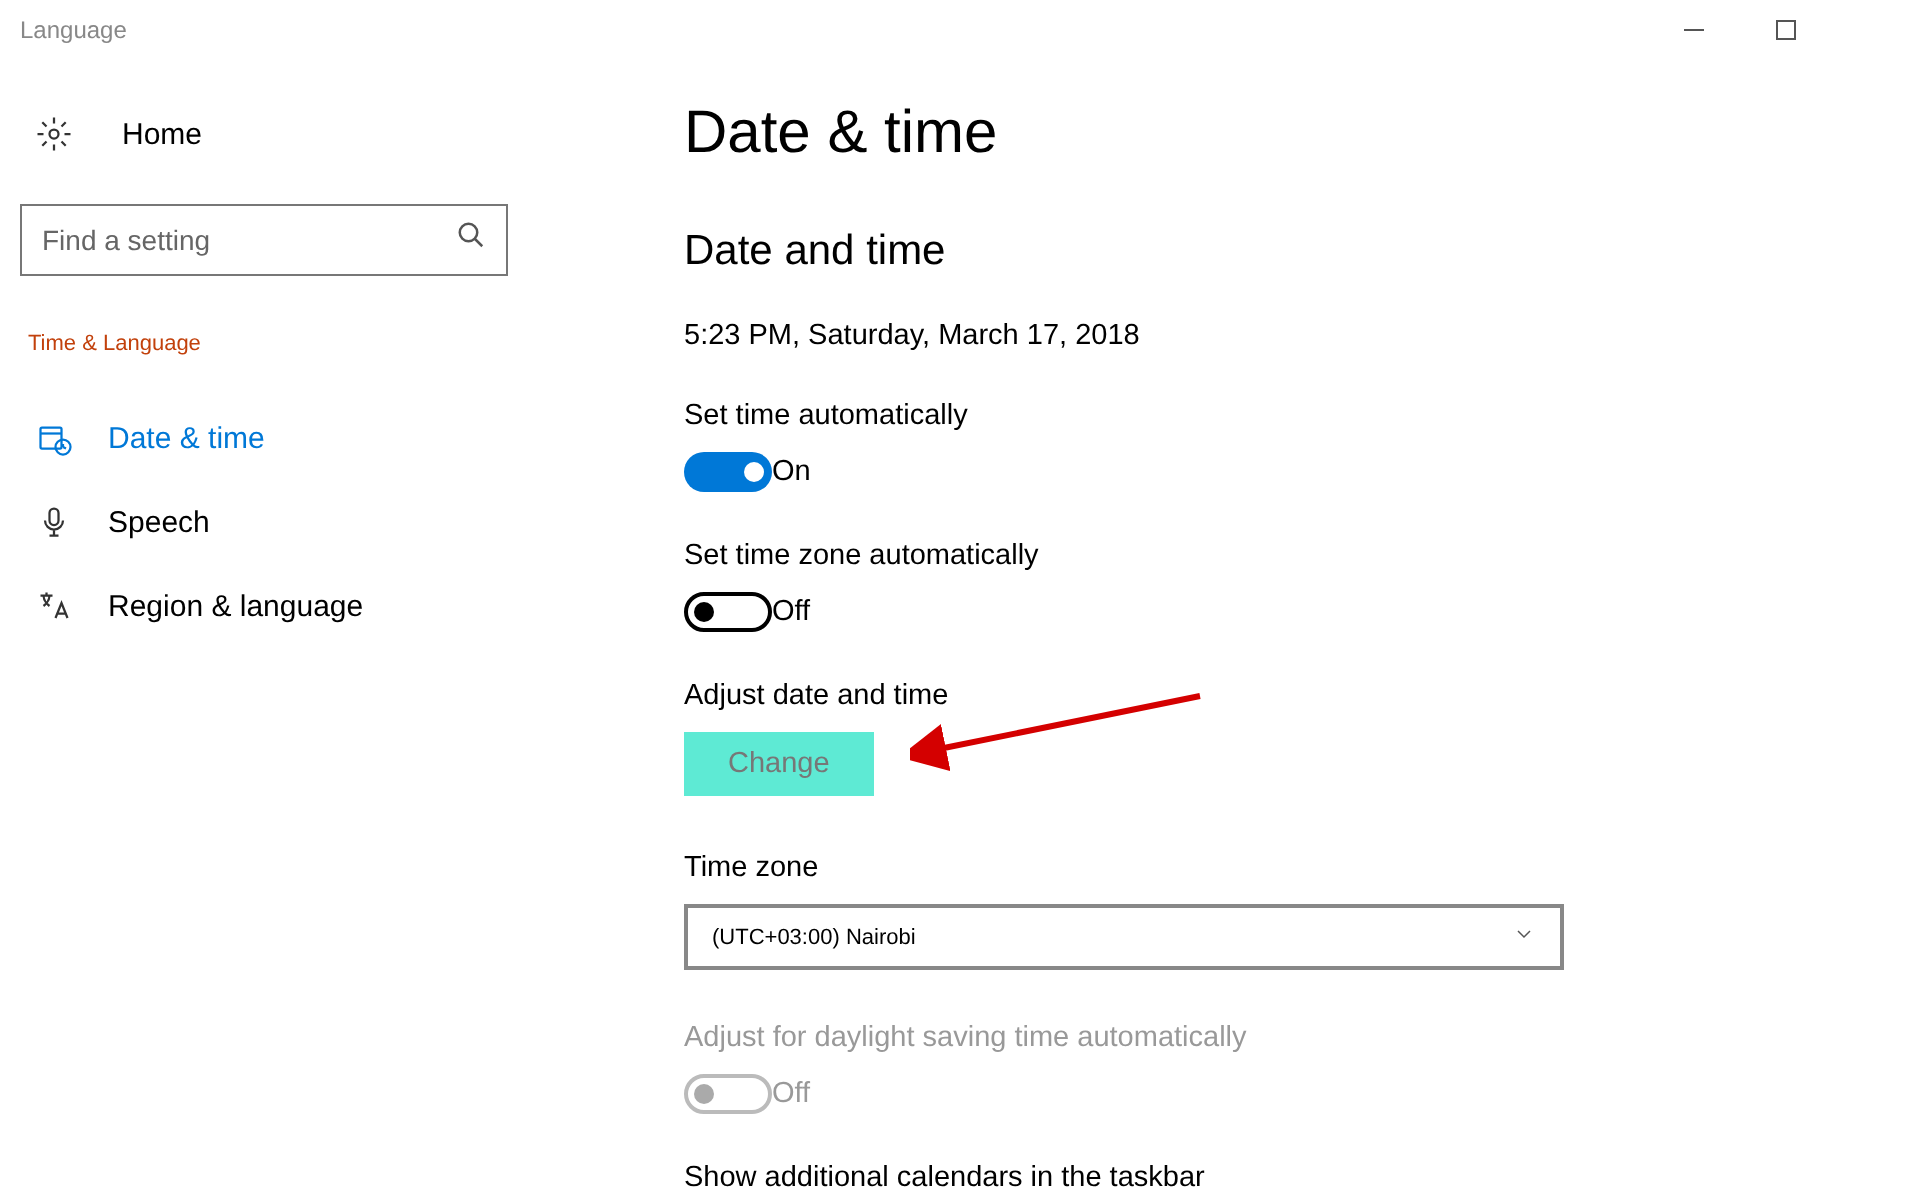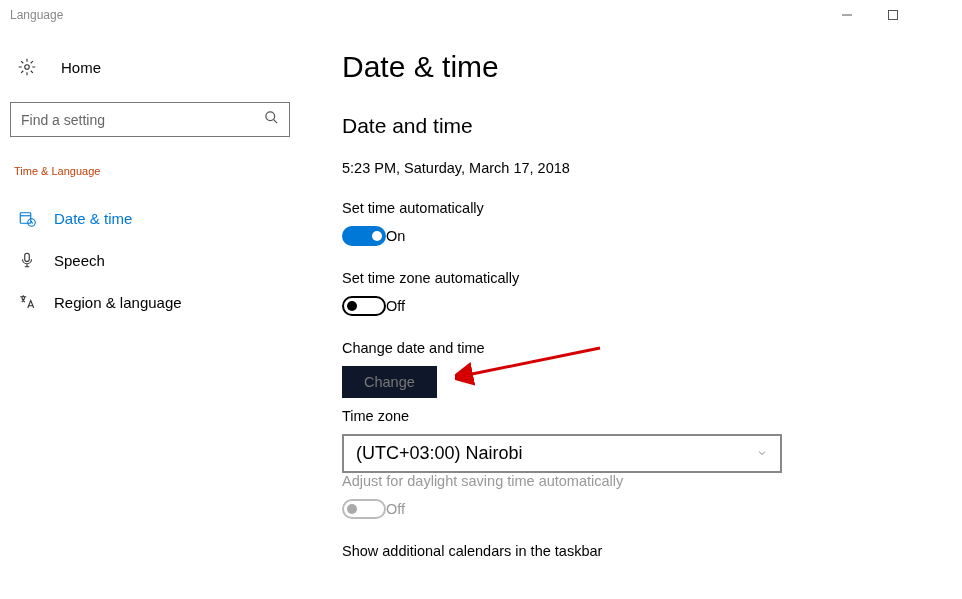--- a/index.html
+++ b/index.html
@@ -9,21 +9,21 @@
     .titlebar-title { font-size: 12px; color: #888; }
     .titlebar-controls { display: flex; }
     .titlebar-btn { width: 46px; height: 30px; display: flex; align-items: center; justify-content: center; font-size: 12px; color: #555; }
     
     .content { display: flex; height: calc(100% - 30px); }
     
     .sidebar { width: 310px; padding: 20px 10px 0 10px; }
     .home-row { display: flex; align-items: center; gap: 25px; padding: 8px 8px; margin-bottom: 18px; }
     .home-row span:last-child { font-size: 15px; }
     
-    .search-box { display: flex; align-items: center; justify-content: space-between; border: 1px solid #777; padding: 7px 10px; margin-bottom: 28px; width: 280px; }
+    .search-box { display: flex; align-items: center; justify-content: space-between; border: 1px solid #777; padding: 7px 10px; margin-bottom: 28px; width: 244px; }
     .search-box input { border: none; outline: none; font-size: 14px; width: 240px; color: #333; }
     .search-box input::placeholder { color: #666; }
     
     .section-header { font-size: 11px; color: #c2410c; margin-bottom: 20px; padding-left: 4px; }
     
     .nav-item { display: flex; align-items: center; gap: 18px; padding: 12px 8px; font-size: 15px; color: #000; }
     .nav-item.active { color: #0078d7; }
     .nav-icon { width: 18px; display: inline-flex; align-items: center; justify-content: center; }
     
     .main { flex: 1; padding: 20px 20px 0 32px; }
@@ -39,23 +39,23 @@
     .toggle-state.disabled { color: #999; }
     
     .toggle { width: 44px; height: 20px; border-radius: 10px; position: relative; cursor: pointer; }
     .toggle.on { background: #0078d7; }
     .toggle.on .knob { position: absolute; right: 4px; top: 5px; width: 10px; height: 10px; border-radius: 50%; background: #fff; }
     .toggle.off { background: #fff; border: 2px solid #000; }
     .toggle.off .knob { position: absolute; left: 3px; top: 3px; width: 10px; height: 10px; border-radius: 50%; background: #000; }
     .toggle.disabled { background: #fff; border: 2px solid #bbb; cursor: default; }
     .toggle.disabled .knob { position: absolute; left: 3px; top: 3px; width: 10px; height: 10px; border-radius: 50%; background: #aaa; }
     
-    .change-btn { background: #0f172a; border: none; padding: 8px 22px; font-size: 14.5px; color: #777; margin-bottom: 10px; cursor: default; }
+    .change-btn { background: #5eead4; border: none; padding: 8px 22px; font-size: 14.5px; color: #777; margin-bottom: 28px; cursor: default; }
     
-    .dropdown { display: flex; align-items: center; justify-content: space-between; border: 2px solid #888; padding: 7px 12px; width: 440px; font-size: 18px; }
+    .dropdown { display: flex; align-items: center; justify-content: space-between; border: 2px solid #888; padding: 7px 12px; width: 440px; font-size: 11px; margin-bottom: 26px; }
     
     .arrow-annotation { position: absolute; left: 455px; top: 340px; pointer-events: none; }
   </style>
 </head>
 <body>
 
 <div class="titlebar">
   <span class="titlebar-title">Language</span>
   <div class="titlebar-controls">
     <div class="titlebar-btn">
@@ -149,21 +149,21 @@
     </div>
 
     <div class="setting-label">Set time zone automatically</div>
     <div class="toggle-row">
       <div class="toggle off">
           <div class="knob"></div>
         </div>
       <span class="toggle-state">Off</span>
     </div>
 
-    <div class="setting-label">Change date and time</div>
+    <div class="setting-label">Adjust date and time</div>
     <button class="change-btn">Change</button>
 
     <div class="setting-label">Time zone</div>
     <div class="dropdown">
       <span>(UTC+03:00) Nairobi</span>
       <span>
         <svg width="12" height="12" viewBox="0 0 24 24" fill="none" stroke="#555" stroke-width="1.5">
             <polyline points="6 9 12 15 18 9"></polyline>
           </svg>
       </span>

